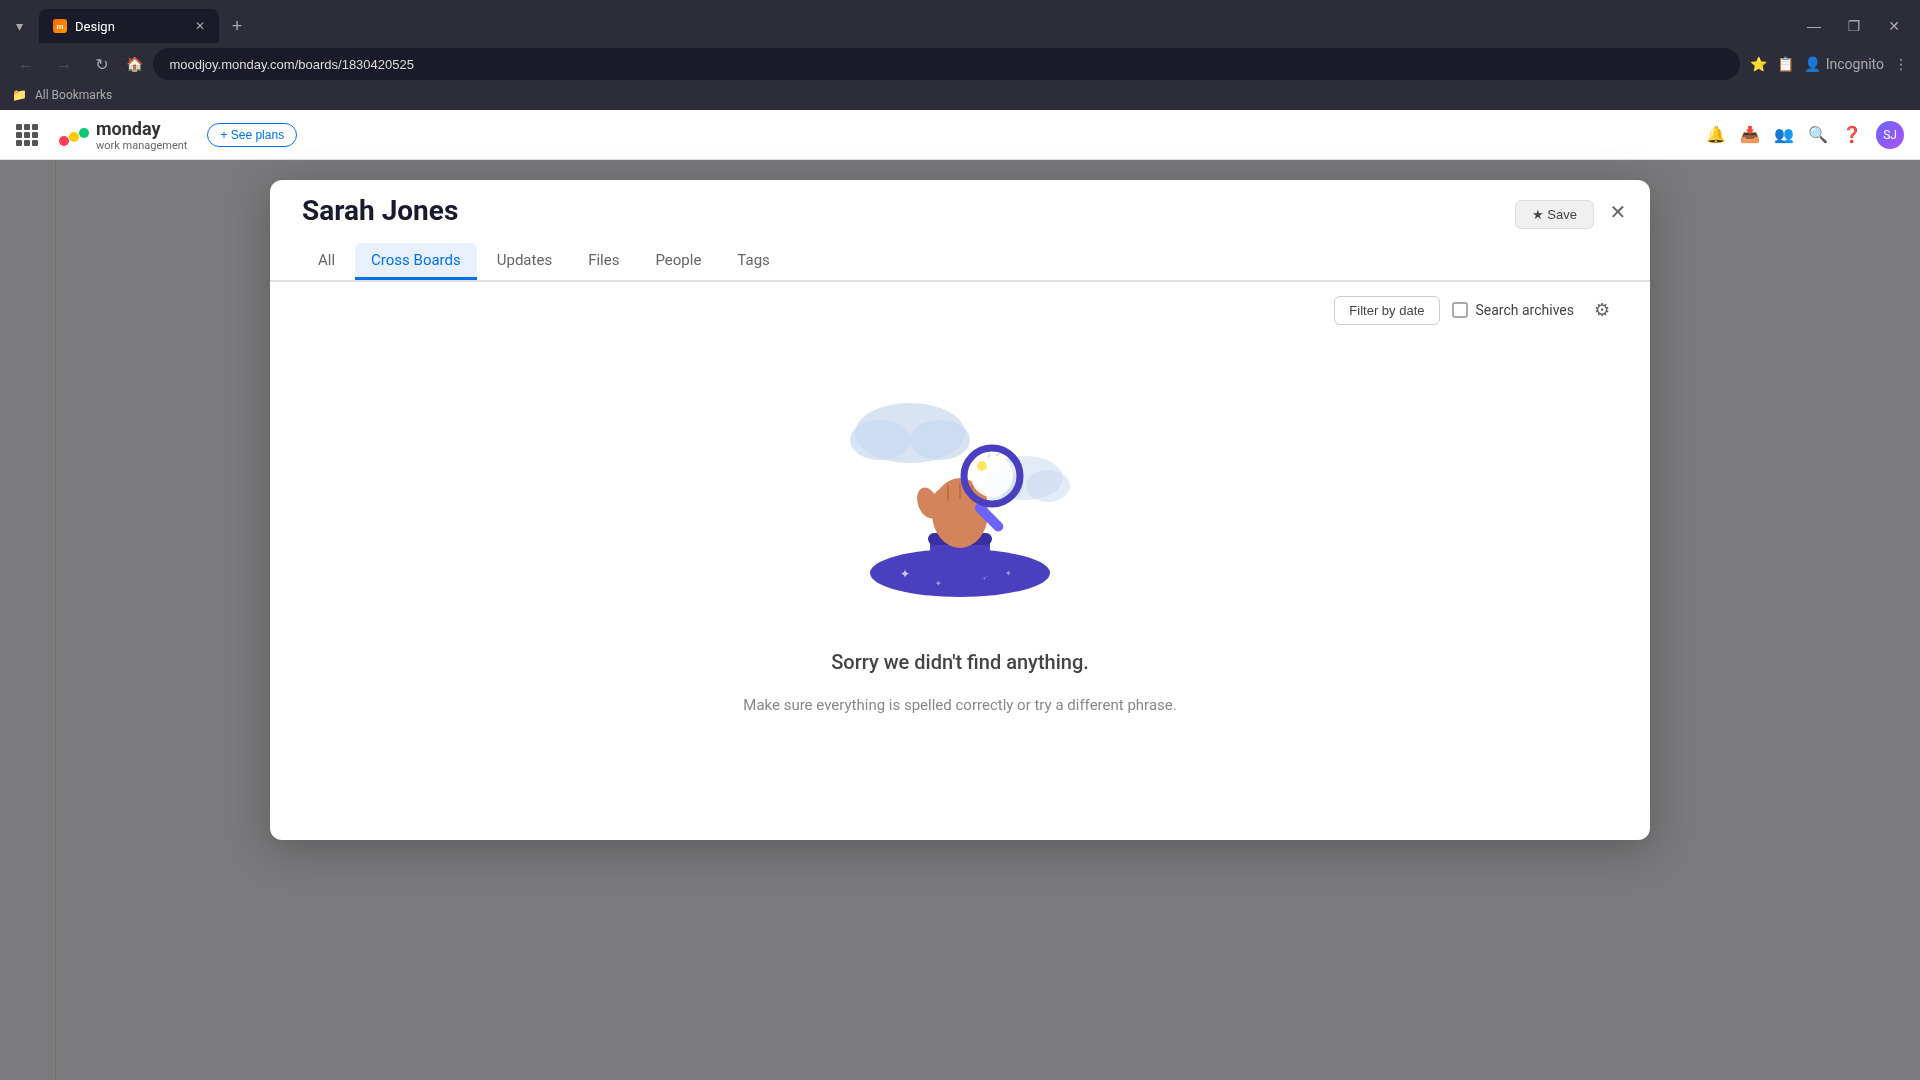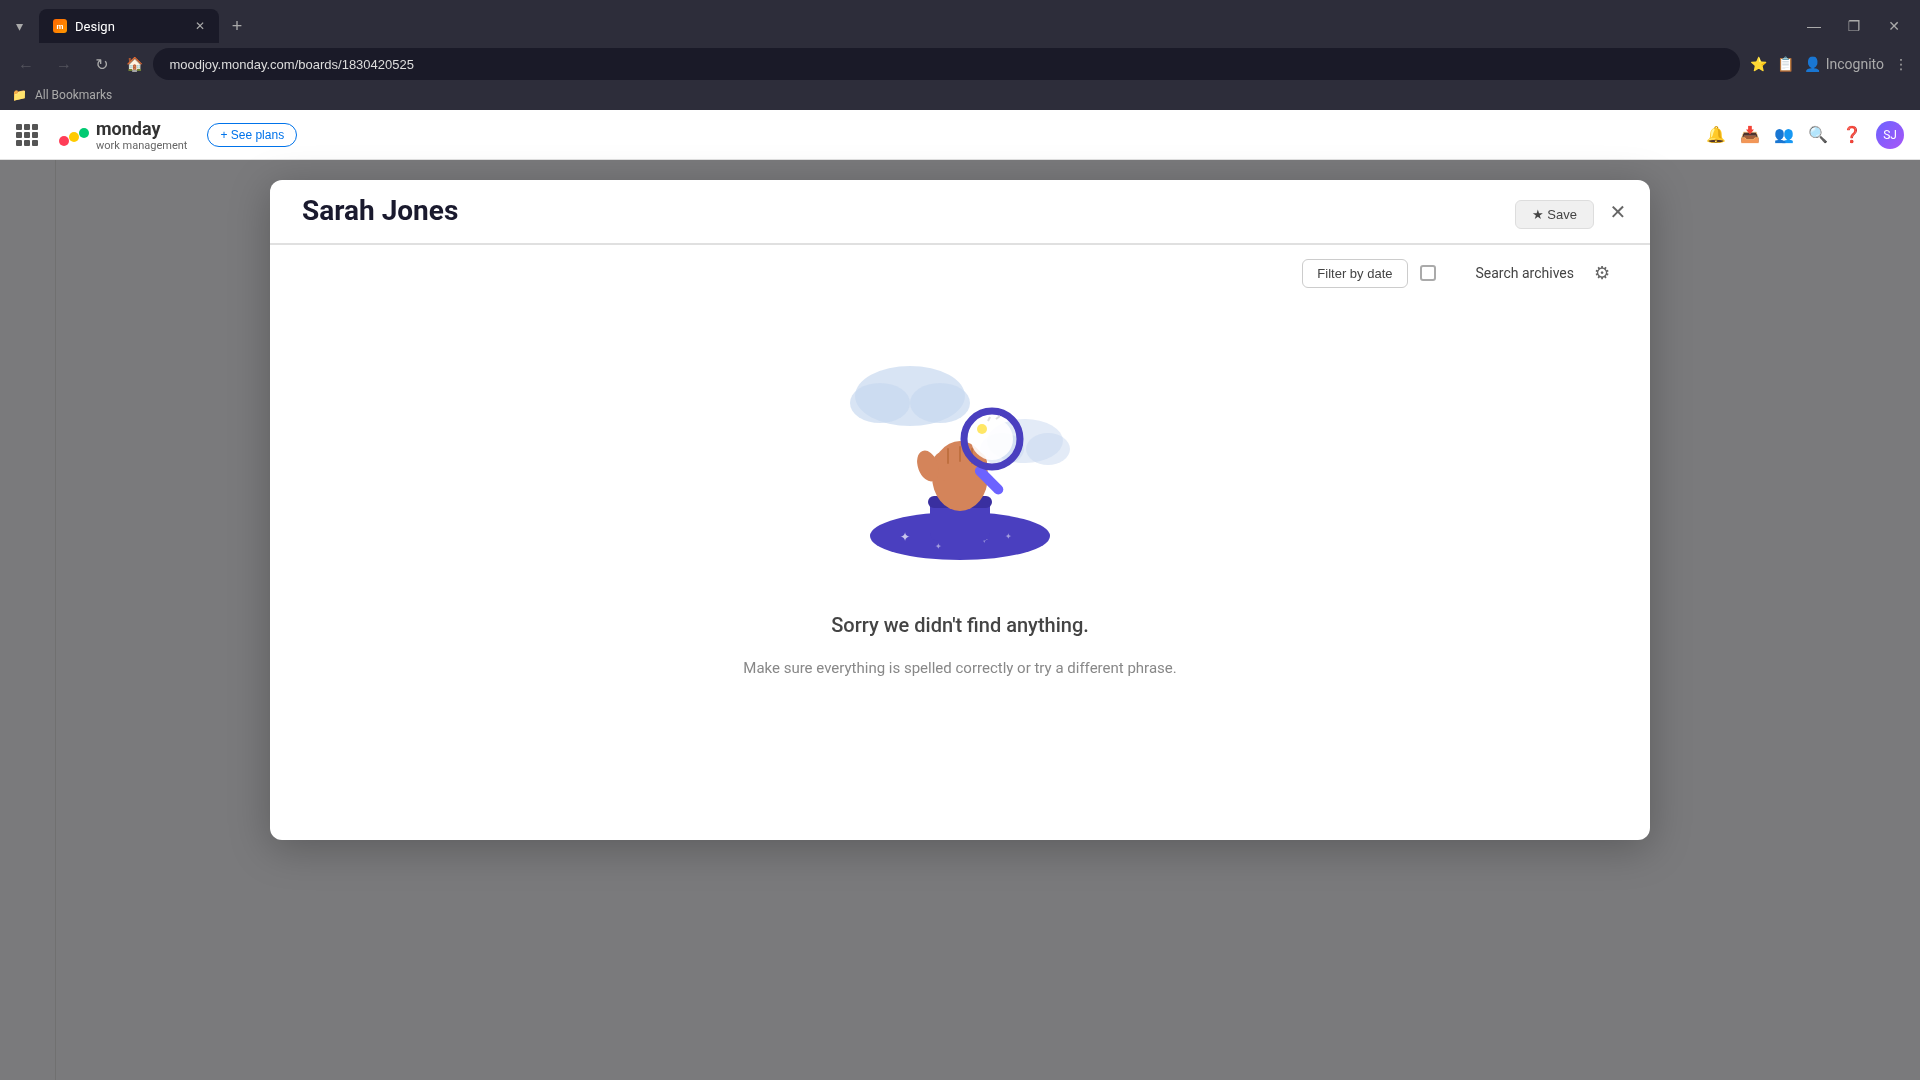--- a/index.html
+++ b/index.html
@@ -295,21 +295,20 @@
     .checkbox {
       width: 16px;
       height: 16px;
       border: 2px solid #aaa;
       border-radius: 3px;
       background: #fff;
     }
     .search-archives-label {
       font-size: 14px;
       color: #444;
-      margin-left: 32px;
     }
     .gear-icon-btn {
       background: none;
       border: none;
       cursor: pointer;
       font-size: 18px;
       color: #666;
       width: 32px;
       height: 32px;
       display: flex;
@@ -431,20 +430,28 @@
     <div class="modal">
 
       <button class="modal-close">✕</button>
 
       <div class="modal-header-right">
         <button class="save-btn">★ Save</button>
       </div>
 
       <div class="modal-header">
         <h1 class="modal-title">Sarah Jones</h1>
+        <div class="tabs-row" id="tabs-container">
+            <div class="tab-item">All</div>
+            <div class="tab-item active" style="color: rgb(0, 115, 234); background: rgb(232, 240, 254); border-bottom: 3px solid rgb(0, 115, 234);">Cross Boards</div>
+            <div class="tab-item">Updates</div>
+            <div class="tab-item">Files</div>
+            <div class="tab-item">People</div>
+            <div class="tab-item">Tags</div>
+          </div>
       </div>
 
       <div class="modal-toolbar">
         <button class="filter-date-btn">Filter by date</button>
         <div class="search-archives-container">
           <div class="checkbox"></div>
           <label class="search-archives-label">Search archives</label>
         </div>
         <button class="gear-icon-btn">⚙</button>
       </div>

